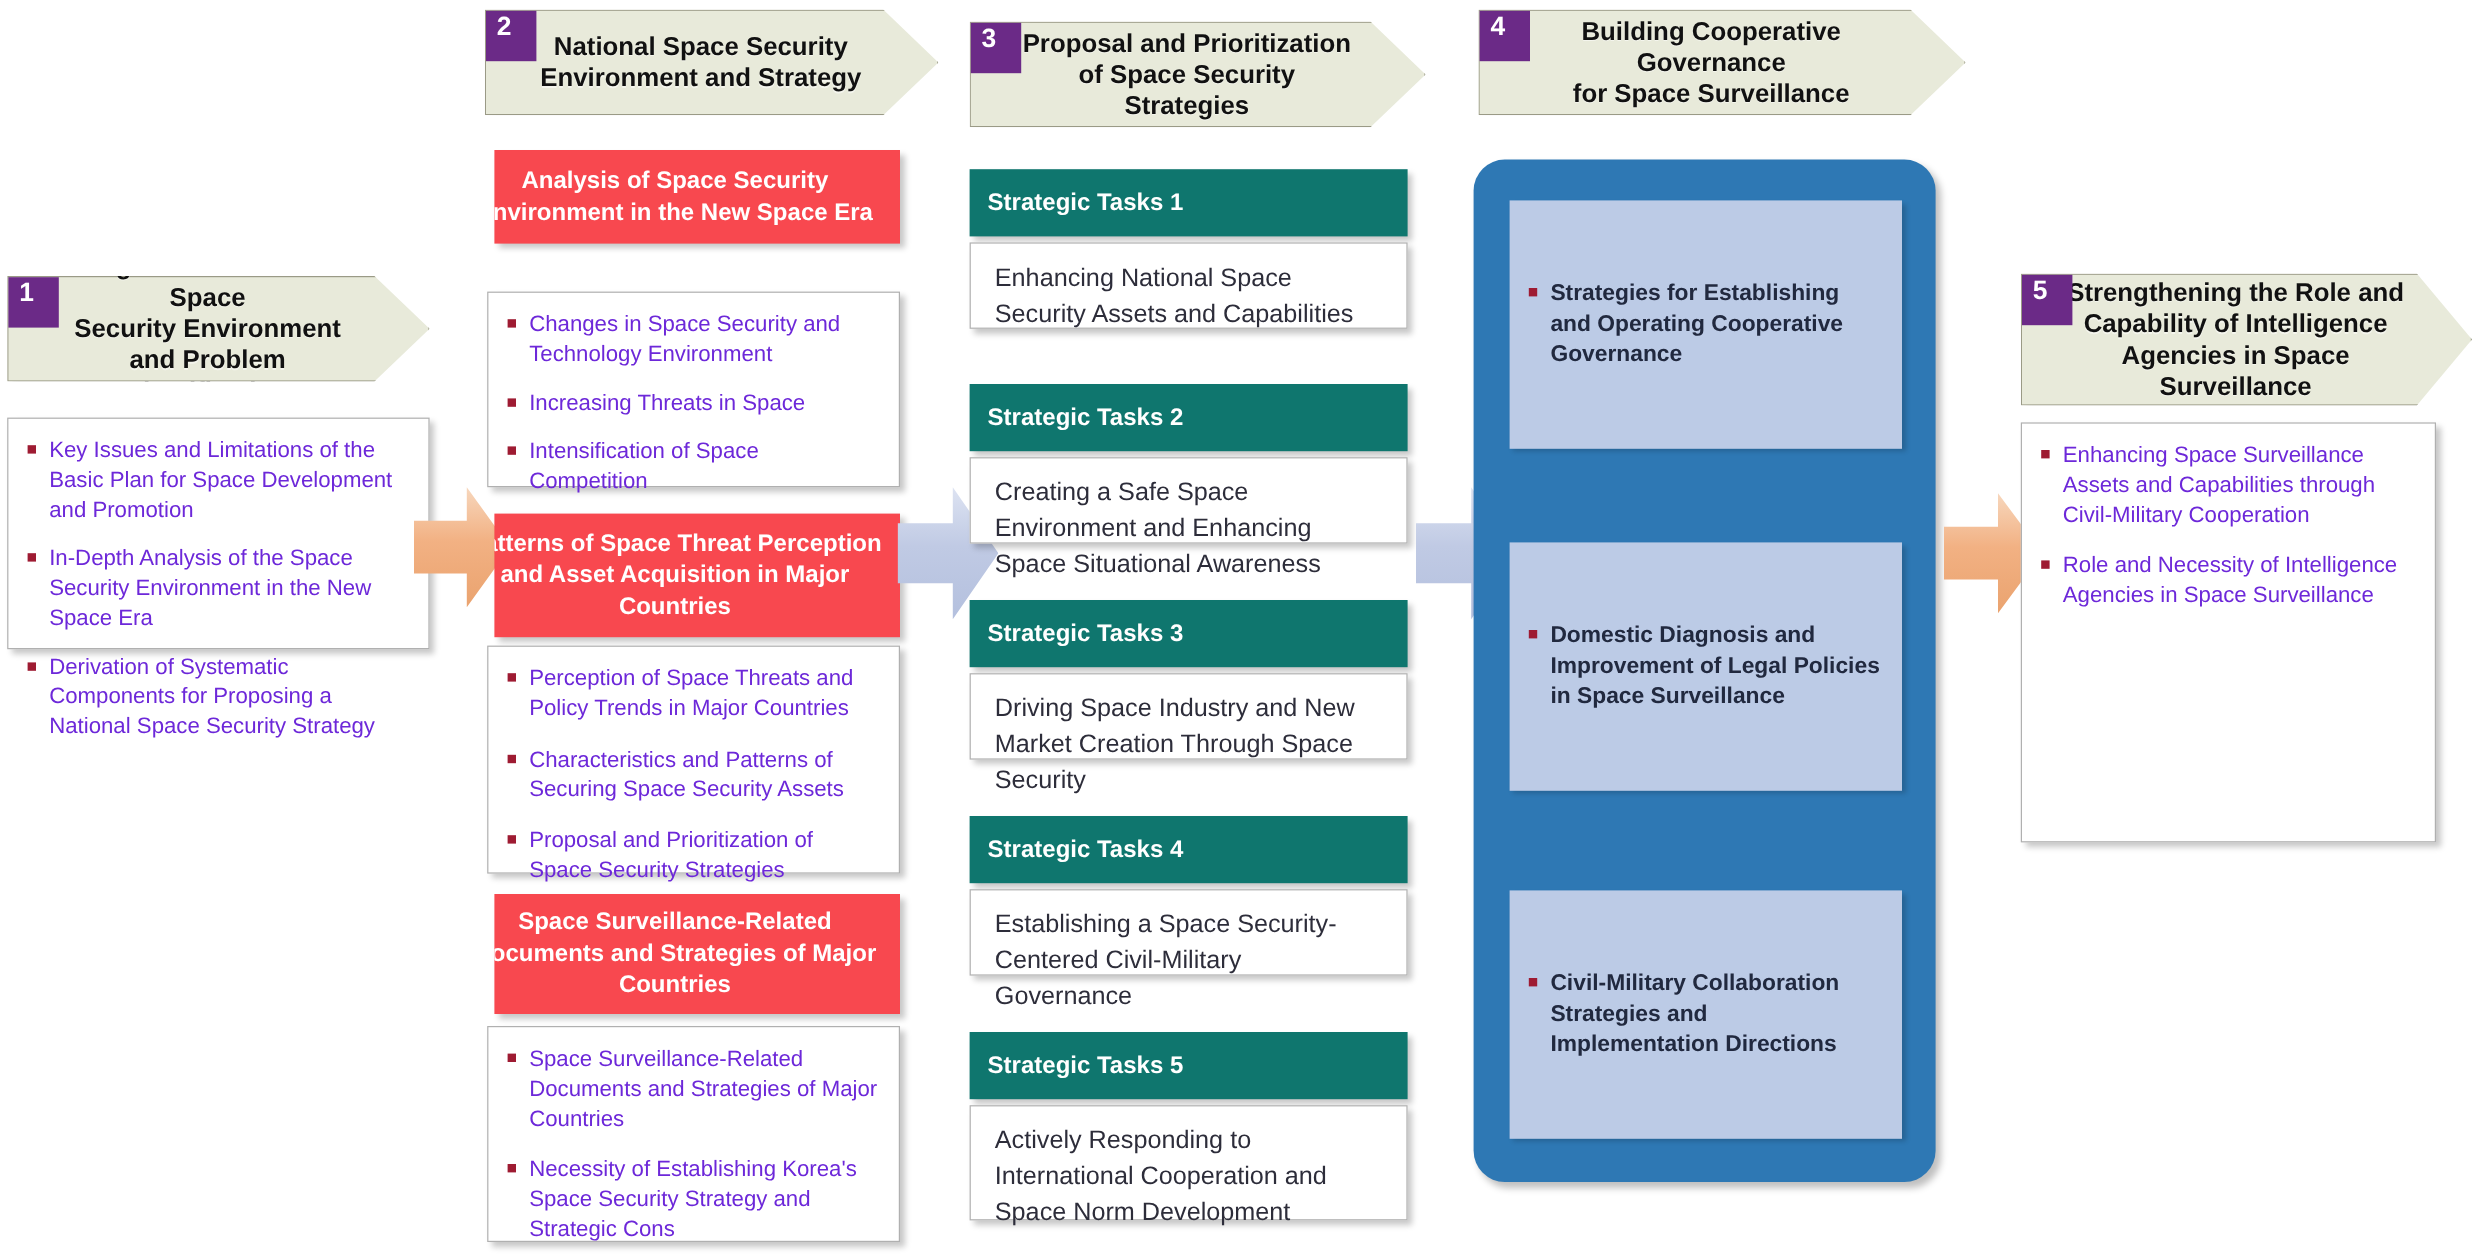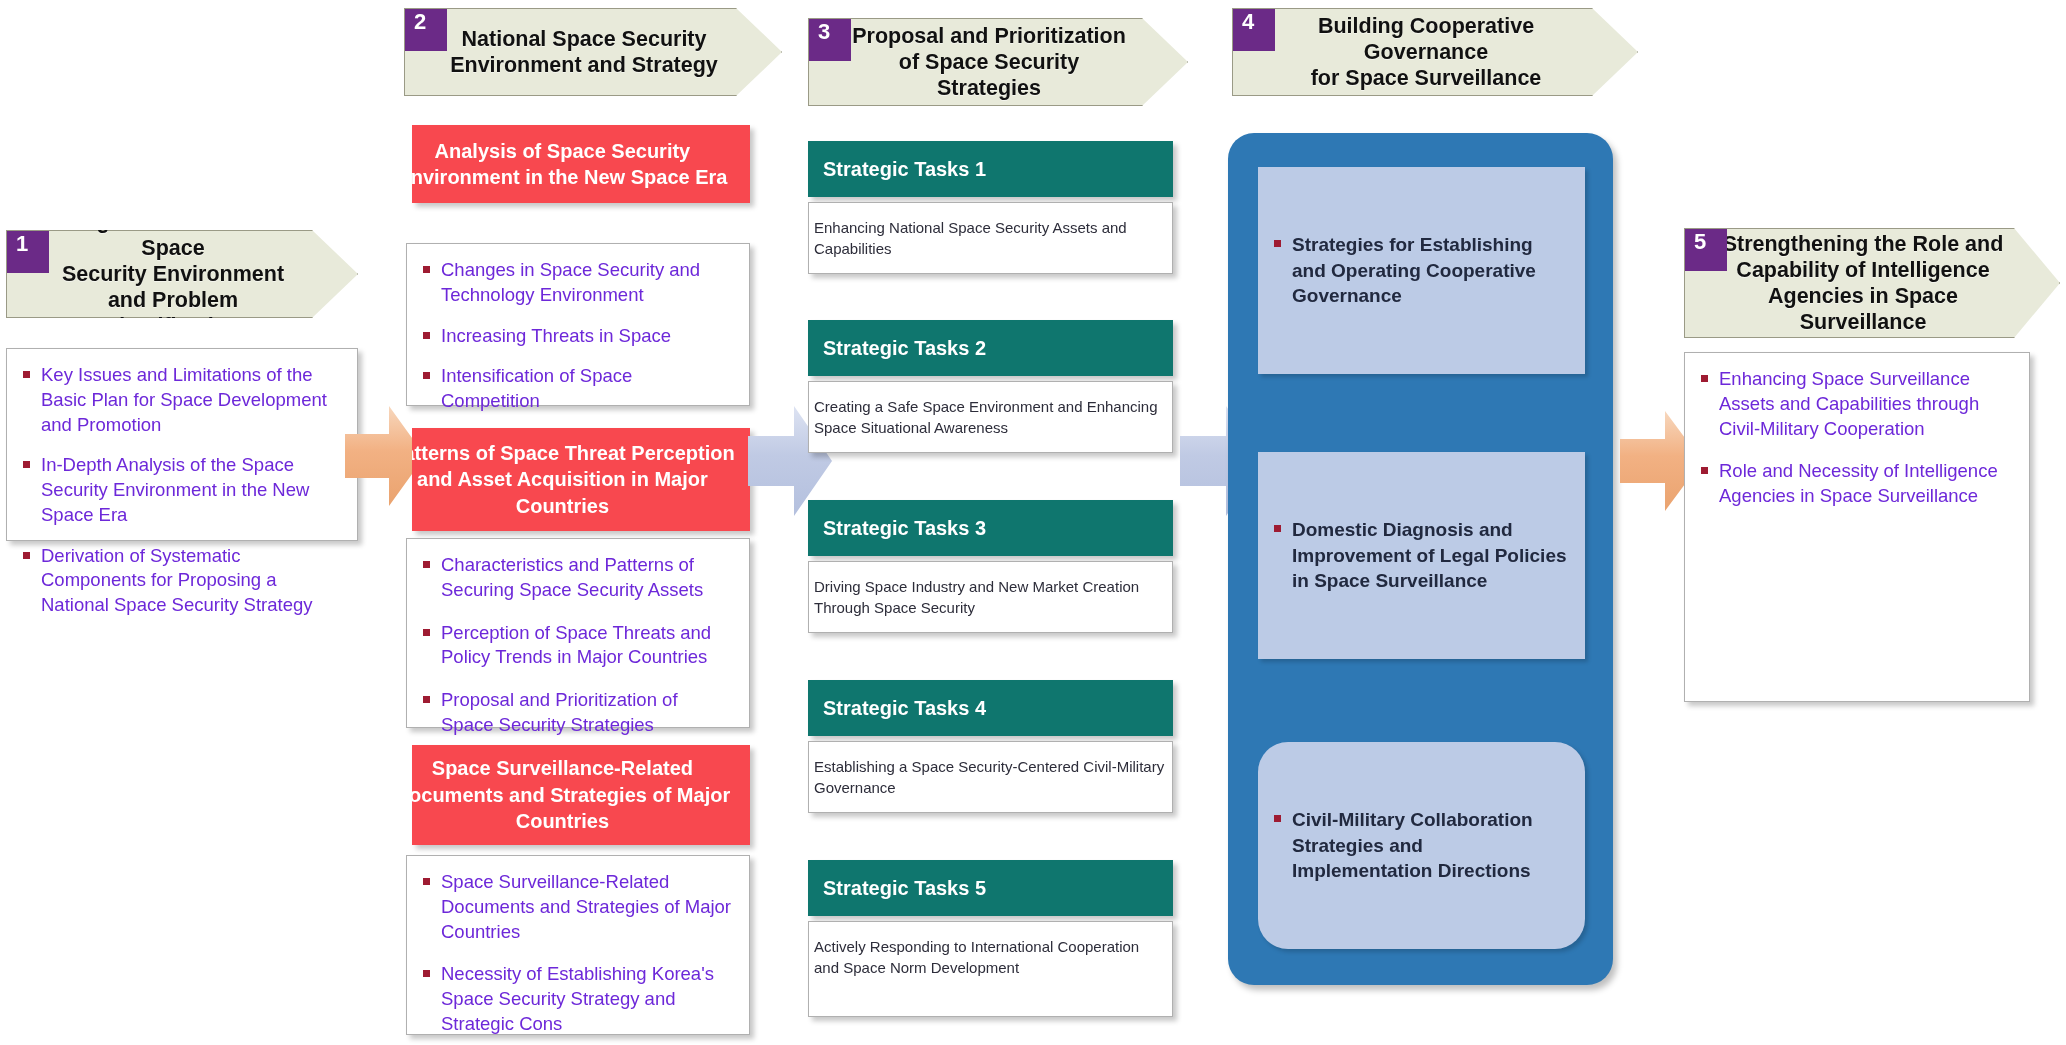--- a/index.html
+++ b/index.html
@@ -124,23 +124,23 @@
     top: 8px;
     width: 7px; height: 7px;
     background: #9e1b32;
   }
   .listbox {
     padding: 14px 16px 12px 14px;
     box-sizing: border-box;
   }
   .plain-text {
     color: #2d2d3a;
-    font-size: 15px;
+    font-size: 21px;
     line-height: 1.42;
-    padding: 14px 5px;
+    padding: 14px 20px;
     box-sizing: border-box;
   }
 
   
   .bigblue {
     position: absolute;
     box-sizing: border-box;
     background: #2e78b4;
     border-radius: 26px;
     box-shadow: 4px 5px 6px rgba(0,0,0,0.25);
@@ -214,22 +214,22 @@
       <li style="margin-bottom:16px;">Increasing Threats in Space</li>
       <li>Intensification of  Space Competition</li>
     </ul>
   </div>
 
   <div class="redhead" style="left:412px; top:428px; width:338px; height:103px;">
     <span class="rh-inner">Patterns of Space Threat Perception and Asset Acquisition in Major Countries</span>
   </div>
   <div class="panel listbox" style="left:406px; top:538px; width:344px; height:190px;">
     <ul class="bl">
+      <li style="margin-bottom:18px;">Perception of Space Threats and Policy Trends in Major Countries</li>
       <li style="margin-bottom:18px;">Characteristics and Patterns of Securing Space Security Assets</li>
-      <li style="margin-bottom:18px;">Perception of Space Threats and Policy Trends in Major Countries</li>
       <li>Proposal and Prioritization of Space Security Strategies</li>
     </ul>
   </div>
 
   <div class="redhead" style="left:412px; top:745px; width:338px; height:100px;">
     <span class="rh-inner">Space Surveillance-Related Documents and Strategies of Major Countries</span>
   </div>
   <div class="panel listbox" style="left:406px; top:855px; width:344px; height:180px;">
     <ul class="bl">
       <li style="margin-bottom:18px;">Space Surveillance-Related Documents and Strategies of Major Countries</li>
@@ -318,21 +318,21 @@
       <li>Domestic Diagnosis and Improvement of Legal Policies in Space Surveillance</li>
     </ul>
   </div>
 
   <div class="subcard" style="left:1258px; top:167px; width:327px; height:207px;">
     <ul class="bl" style="padding:0 18px 0 14px;">
       <li>Strategies for Establishing and Operating Cooperative Governance</li>
     </ul>
   </div>
 
-  <div class="subcard" style="left:1258px; top:742px; width:327px; height:207px;border-radius:30px;">
+  <div class="subcard" style="left:1258px; top:742px; width:327px; height:207px;">
     <ul class="bl" style="padding:0 18px 0 14px;">
       <li>Civil-Military Collaboration Strategies and Implementation Directions</li>
     </ul>
   </div>
 
   <div class="arrow" style="left:1620px; top:405px; width:82px; height:112px;">
     <svg width="82" height="112" viewBox="0 0 82 112">
       <defs>
         <linearGradient id="og2" x1="0" y1="0" x2="0" y2="1">
           <stop offset="0%" stop-color="#f7d7bd"></stop>

